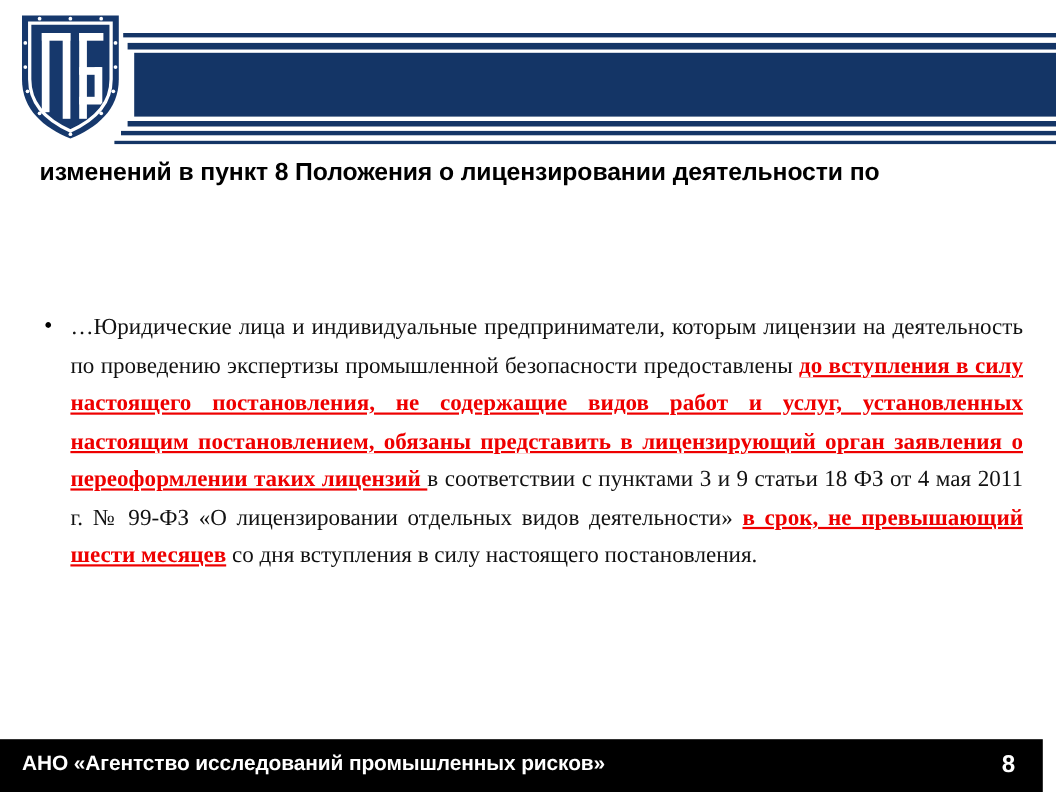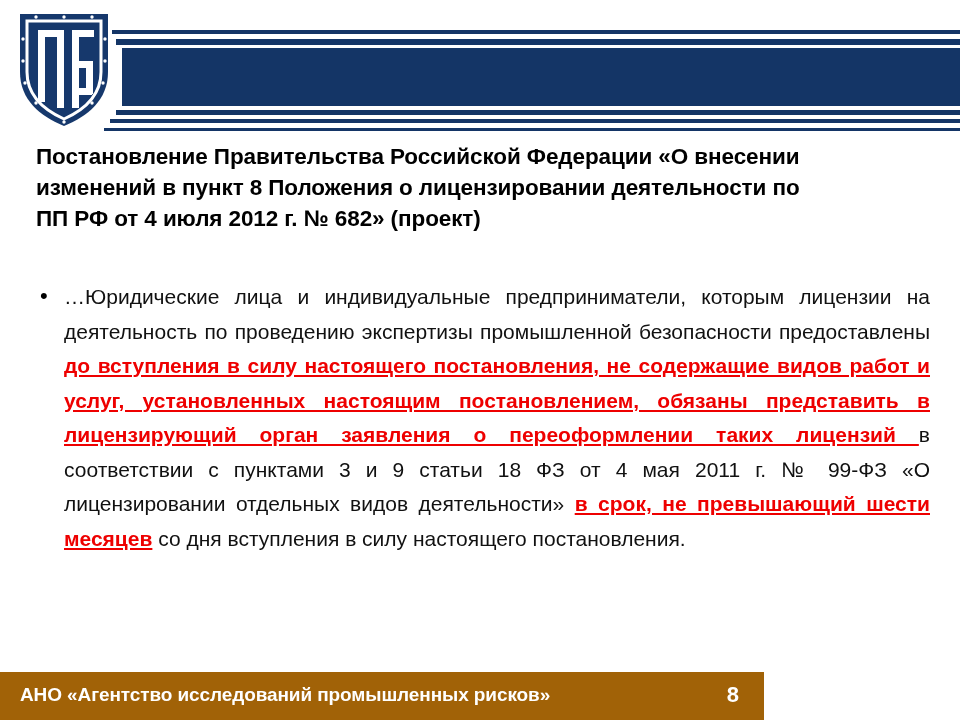--- a/index.html
+++ b/index.html
@@ -60,20 +60,21 @@
   .slide-title .lastline { text-align: left; }
 
   .body-list {
     position: absolute;
     left: 32px;
     top: 280px;
     width: 898px;
     margin: 0;
     padding: 0;
     list-style: none;
+    font-family: Liberation Serif, serif;
   }
   .bullet-item {
     position: relative;
     padding-left: 32px;
     font-size: 21px;
     line-height: 34.5px;
     color: #111111;
     text-align: justify;
     margin-bottom: 2px;
   }
@@ -92,23 +93,23 @@
     text-decoration: underline;
     text-decoration-color: #ee0000;
     text-underline-offset: 2px;
   }
 
   
   .footer {
     position: absolute;
     left: 0;
     top: 672px;
-    width: 764px;
+    width: 948px;
     height: 48px;
-    background: #a16207;
+    background: #000000;
   }
   .footer-text {
     position: absolute;
     left: 20px;
     top: 12px;
     font-size: 19px;
     font-weight: bold;
     color: #ffffff;
     letter-spacing: -0.1px;
   }
@@ -165,23 +166,21 @@
         <rect x="66" y="26" width="22" height="7"></rect>
         <rect x="66" y="57" width="20" height="7"></rect>
         <rect x="80" y="57" width="7" height="33"></rect>
         <rect x="66" y="84" width="20" height="7"></rect>
       </g>
     </svg>
   </div>
 </div>
 
 <div class="slide-title">
-  <div>Постановление Правительства Российской Федерации «О внесении</div>
   <div>изменений в пункт 8 Положения о лицензировании деятельности по</div>
-  <div class="lastline">ПП РФ от 4 июля 2012 г. № 682» (проект)</div>
 </div>
 
 <ul class="body-list">
   <li class="bullet-item">
     <span>…Юридические лица и индивидуальные предприниматели, которым лицензии на деятельность по проведению экспертизы промышленной безопасности предоставлены </span><span class="hl">до вступления в силу настоящего постановления, не содержащие видов работ и услуг, установленных настоящим постановлением, обязаны  представить в лицензирующий орган заявления о переоформлении таких лицензий </span><span> в соответствии с пунктами 3 и 9 статьи 18 ФЗ от 4 мая 2011 г. № 99-ФЗ «О лицензировании отдельных видов деятельности» </span><span class="hl">в срок, не превышающий шести месяцев</span><span> со дня вступления в силу настоящего постановления.</span>
   </li>
 </ul>
 
 <div class="footer">
   <div class="footer-text">АНО «Агентство исследований промышленных рисков»</div>

